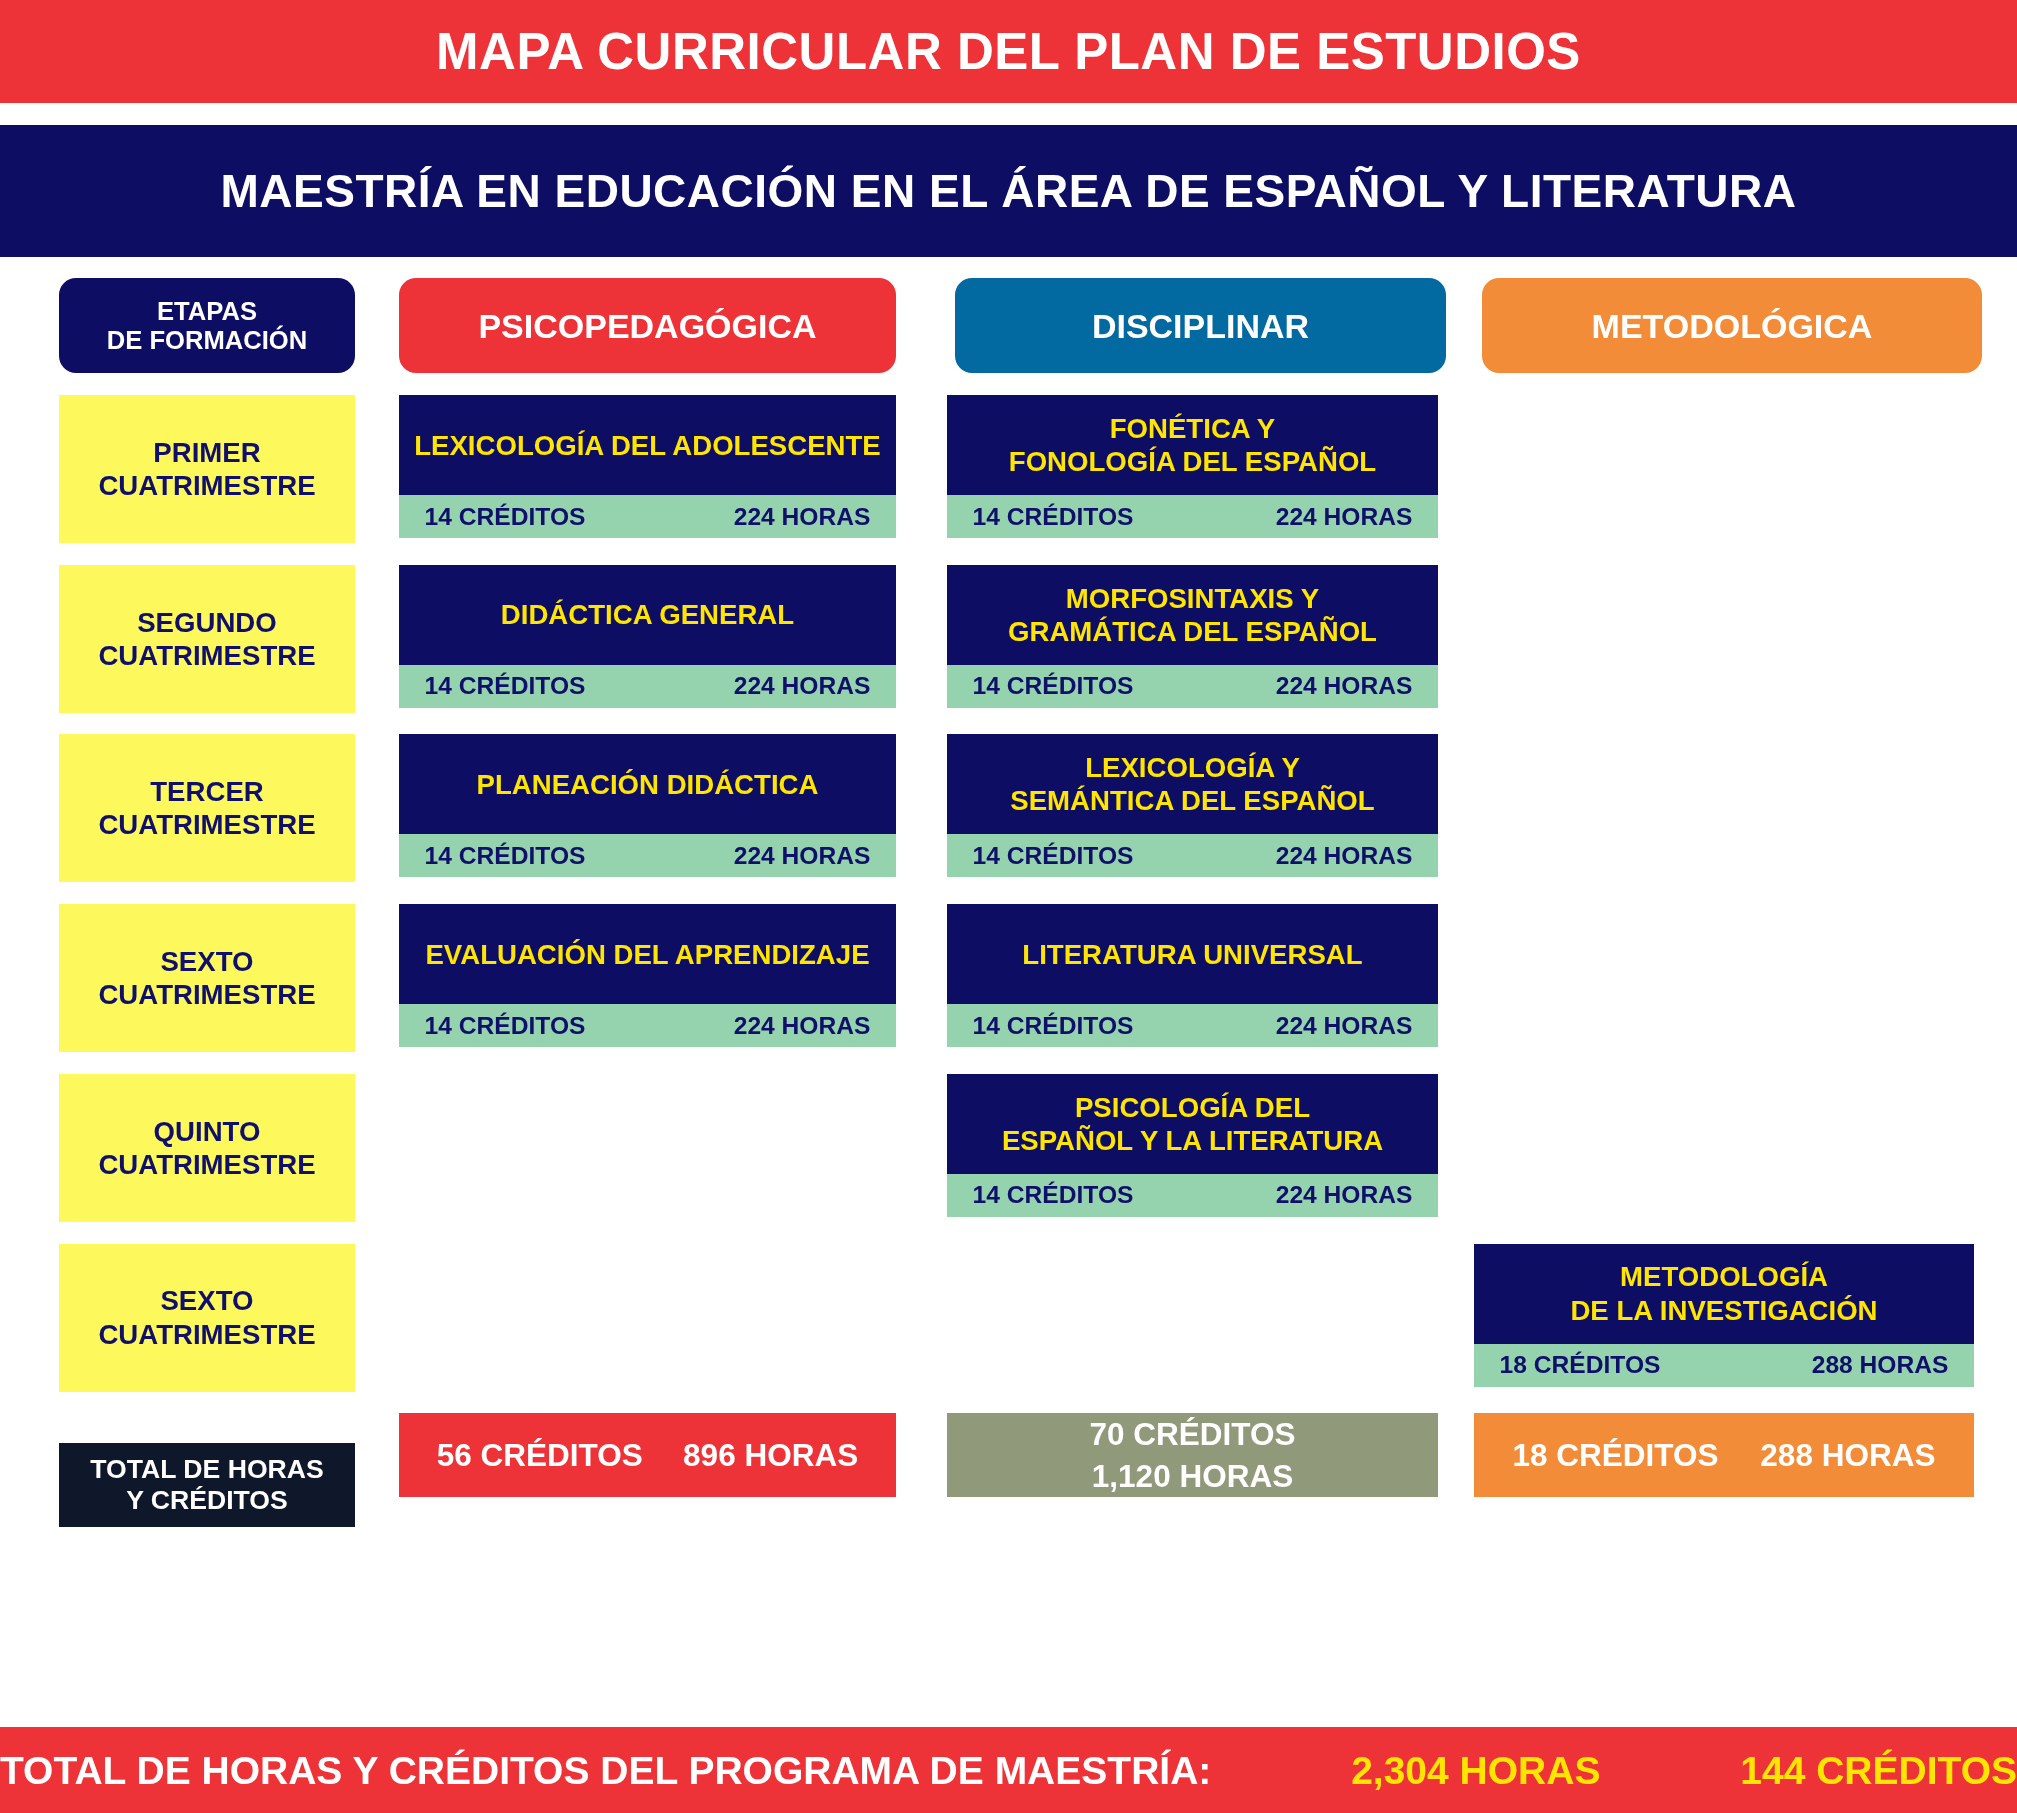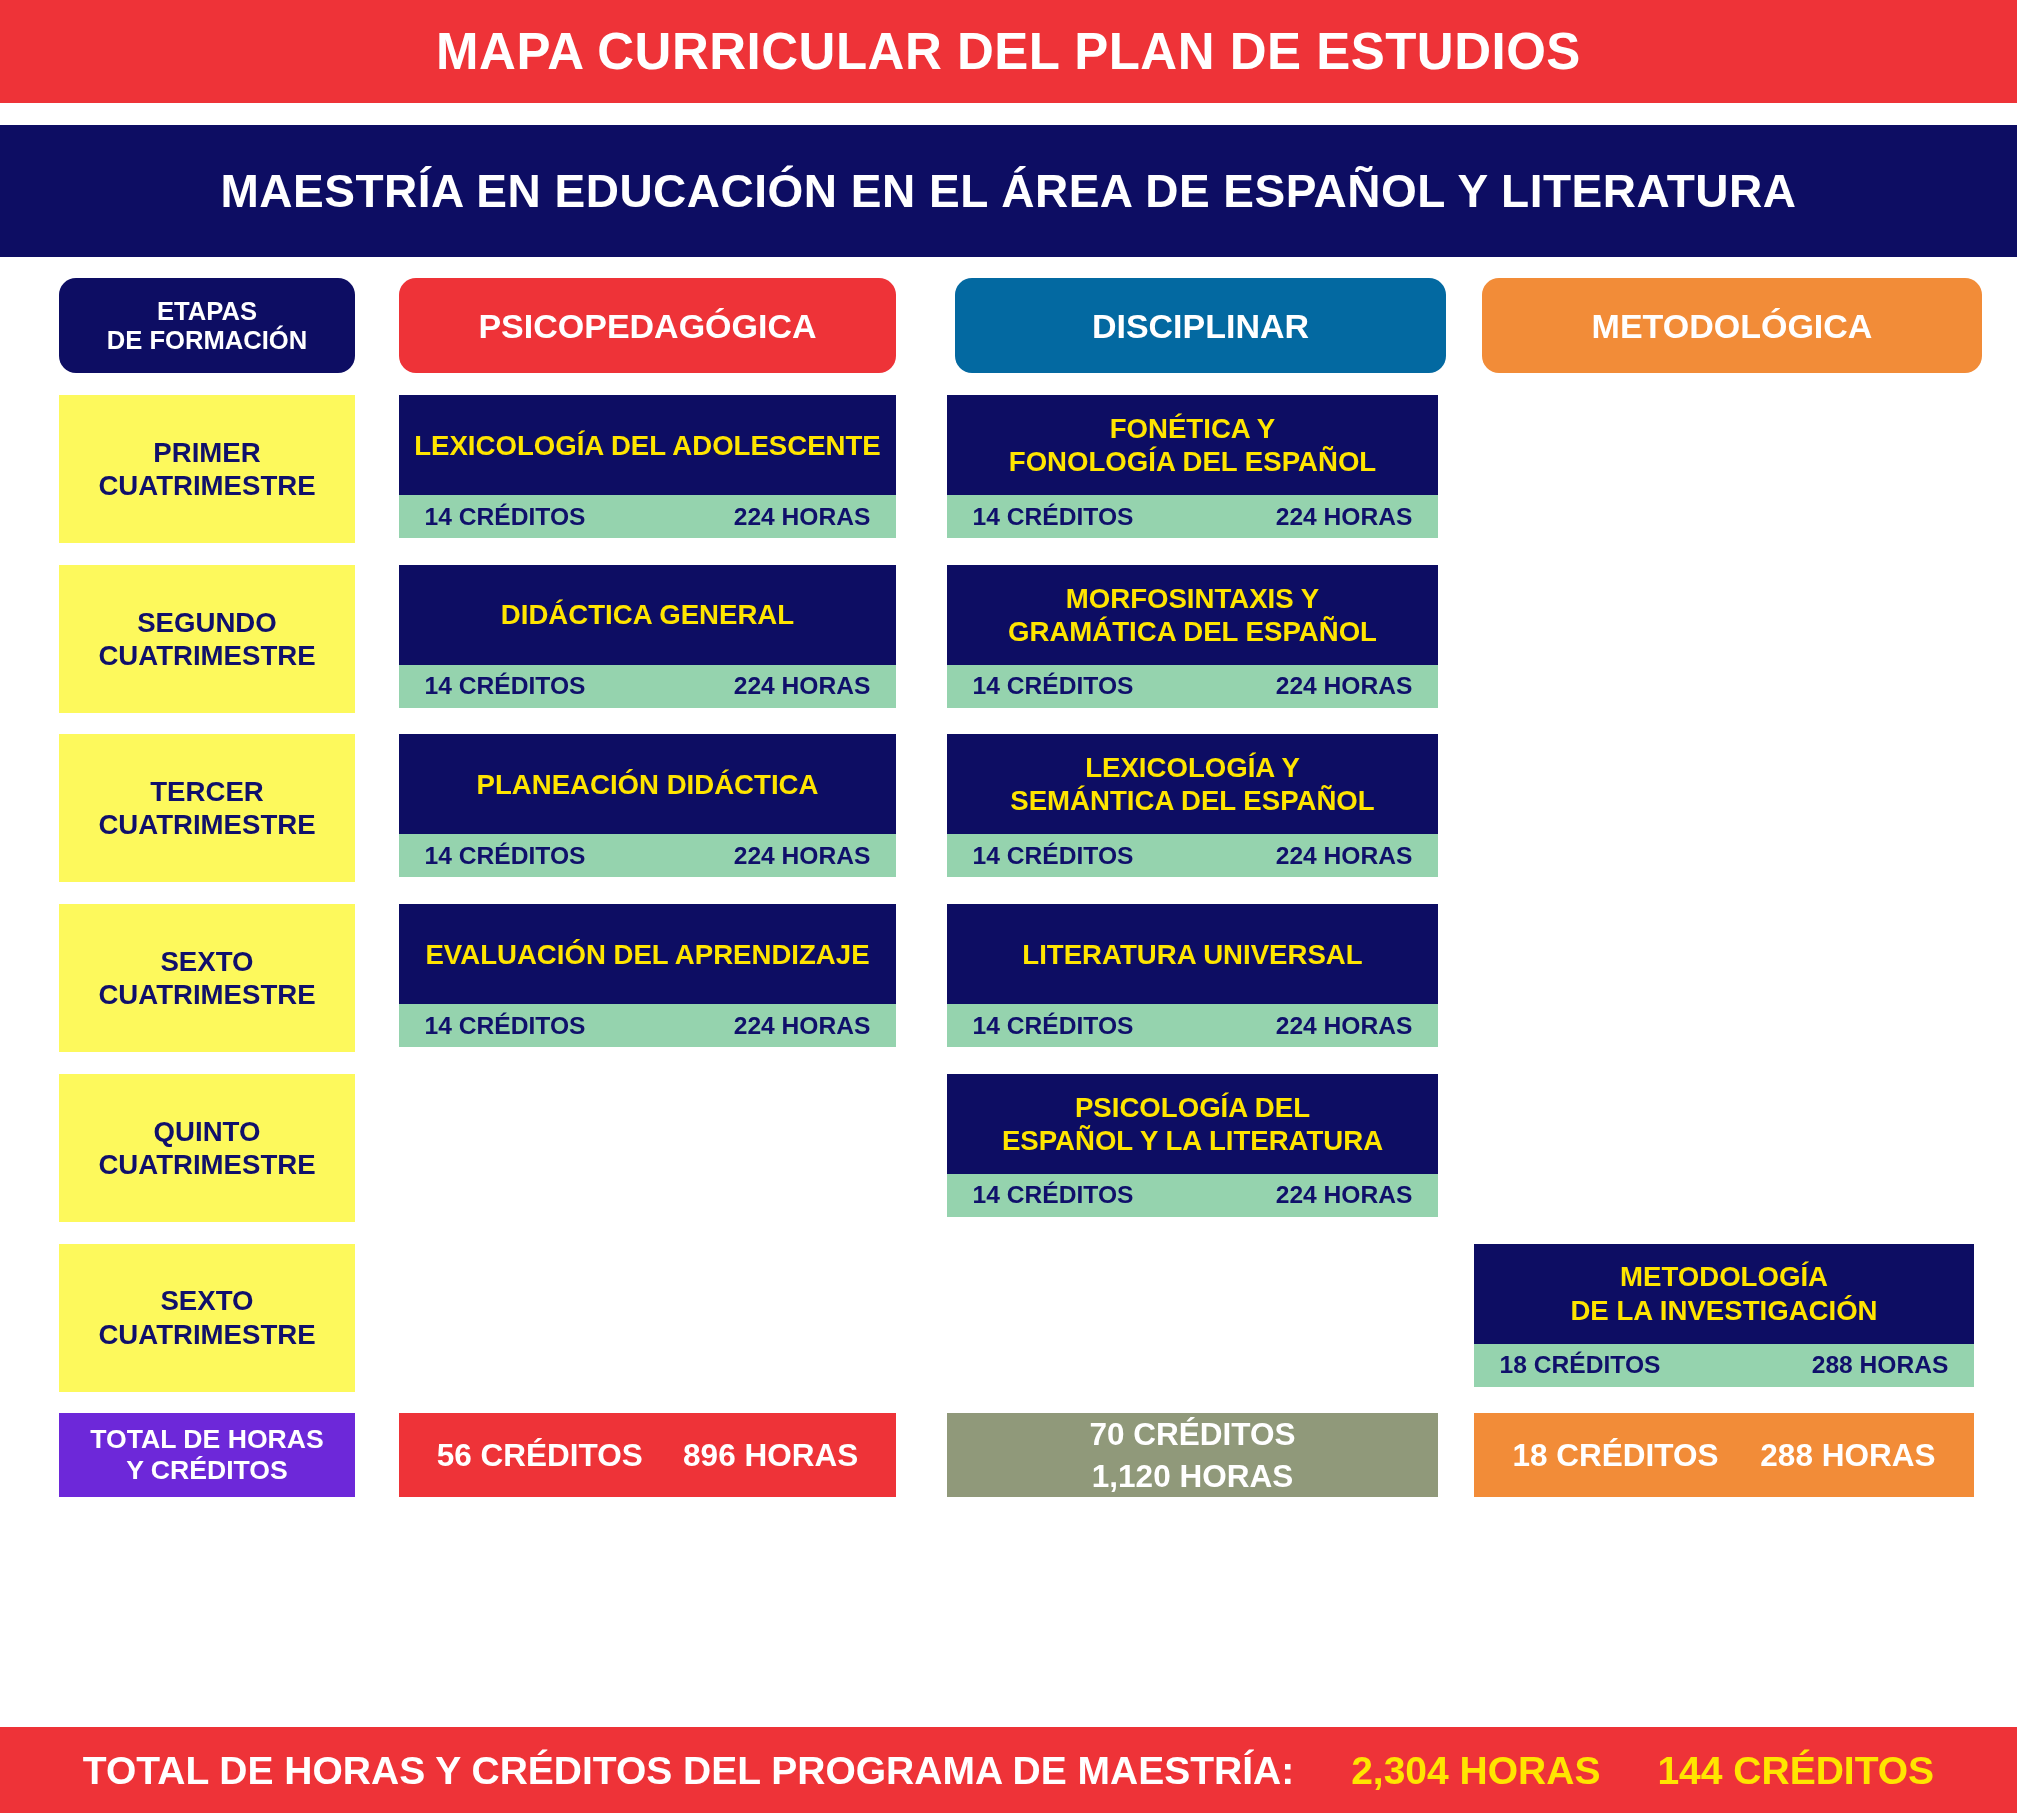--- a/index.html
+++ b/index.html
@@ -121,30 +121,31 @@
     box-sizing: border-box;
   }
   .course-placeholder {
     height: 144px;
     background: transparent;
   }
 
   
   .row-totals { margin-bottom: 0; }
   .totals-label {
-    background: #6d28d9;
+    background: #0f172a;
     color: #ffffff;
     font-weight: bold;
     font-size: 26.6px;
     line-height: 1.18;
     height: 84px;
     display: flex;
     align-items: center;
     justify-content: center;
     text-align: center;
+    margin-top: 30px;
   }
   .totals-box {
     height: 84px;
     display: flex;
     align-items: center;
     justify-content: space-around;
     color: #ffffff;
     font-weight: bold;
     font-size: 31.5px;
     padding: 0 17.7px;
@@ -157,21 +158,21 @@
   
   .footer {
     position: absolute;
     left: 0;
     bottom: 0;
     width: 100%;
     height: 87px;
     background: #ee3338;
     display: flex;
     align-items: center;
-    justify-content: center;
+    justify-content: space-between;
     gap: 57px;
     box-sizing: border-box;
   }
   .footer-label {
     color: #ffffff;
     font-weight: bold;
     font-size: 39px;
   }
   .footer-value {
     color: #ffe500;

